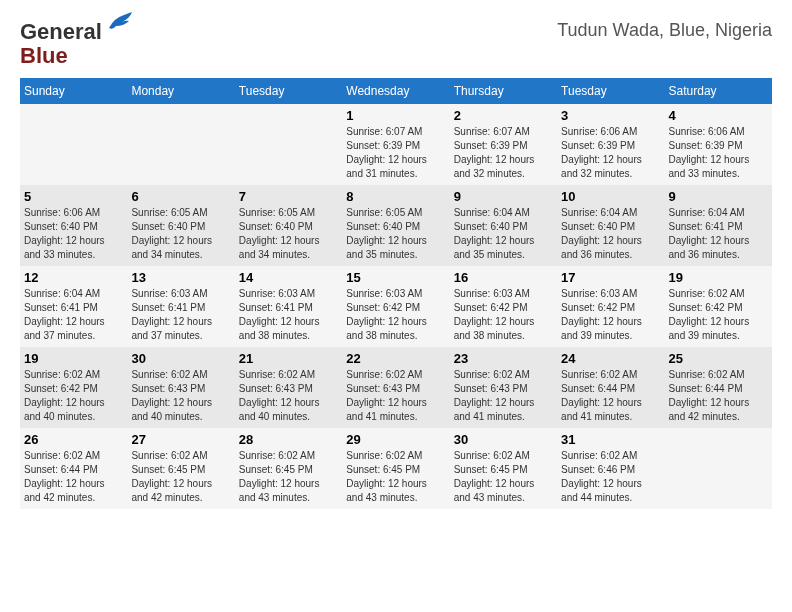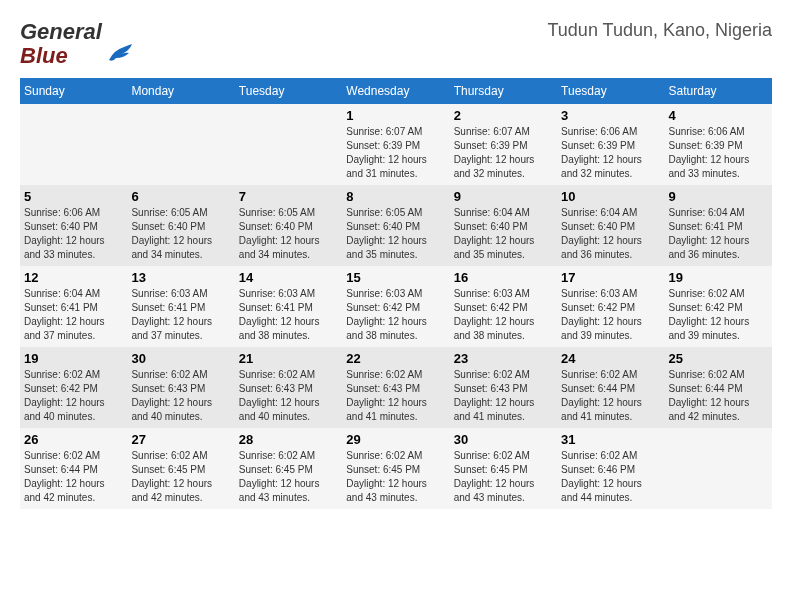--- a/index.html
+++ b/index.html
@@ -73,34 +73,34 @@
       color: #333;
       font-size: 10px;
       line-height: 1.4;
     }
   </style>
 </head>
 <body>
 
 <div class="header">
   <div class="logo">
-    <div style="display:flex; align-items:flex-end; font-style:italic;">
+    <div style="display:flex; align-items:flex-start; ">
       <div style="font-size:22px; font-weight:bold; line-height:1.1;">
         <span style="color:#333;">General</span><br>
         <span style="color:#7f1d1d;">Blue</span>
       </div>
       <div style="margin-left:2px; margin-top:-10px;">
         <svg width="30" height="22" viewBox="0 0 30 22">
           <path d="M5,18 Q10,8 20,5 Q25,3 28,2 Q26,8 18,12 Q22,10 25,11 Q20,16 12,16 Q9,20 5,18Z" fill="#1a6bbf"></path>
         </svg>
       </div>
     </div>
   </div>
   <div class="title-section">
-    <div class="location-title">Tudun Tudun, Kano, Nigeria</div>
+    <div class="location-title">Tudun Wada, Blue, Nigeria</div>
   </div>
 </div>
 
 <table>
   <thead>
     <tr>
     <th>Sunday</th>
         <th>Monday</th>
         <th>Tuesday</th>
         <th>Wednesday</th>

